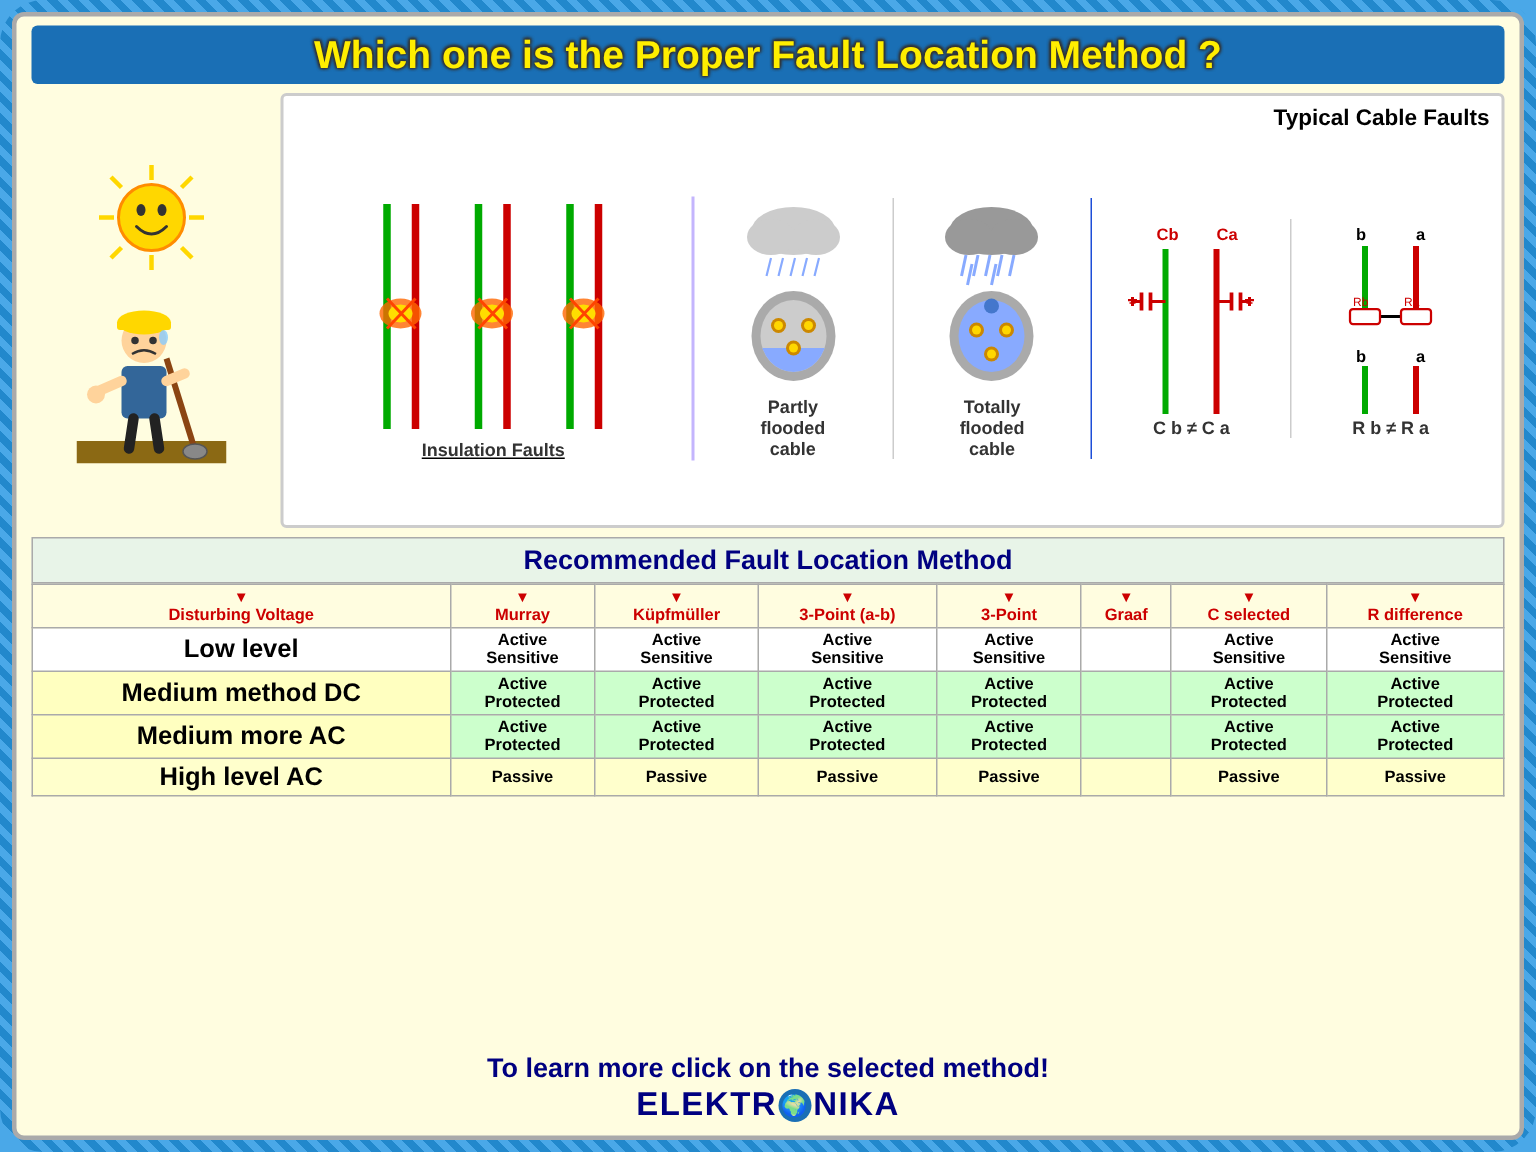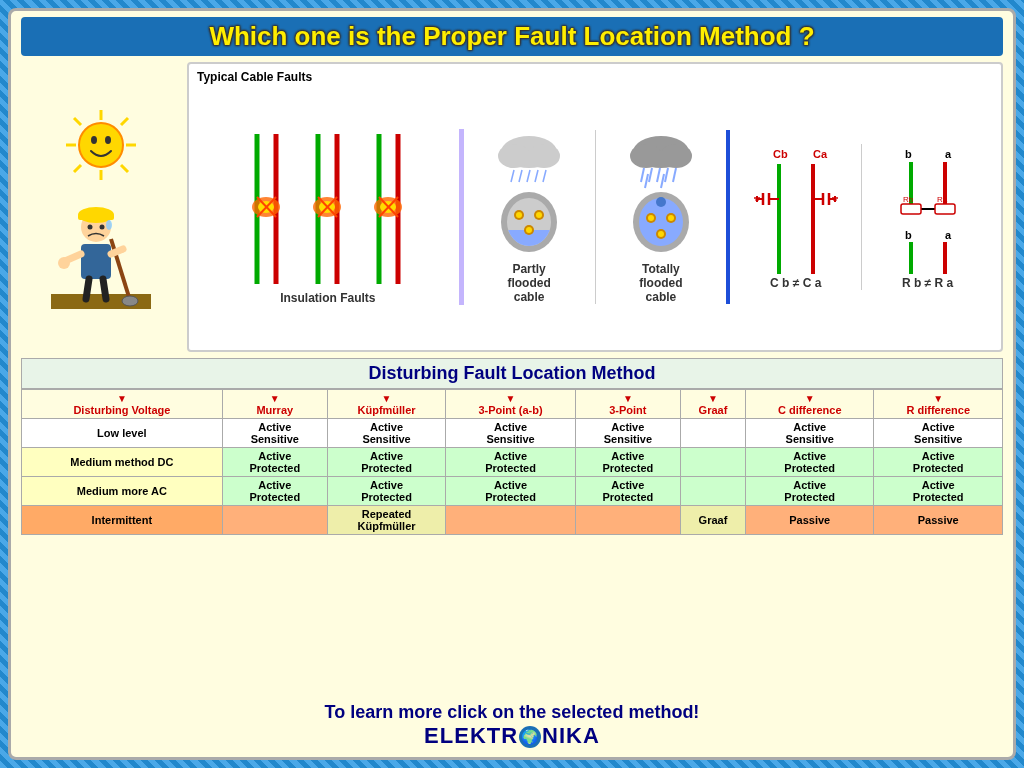--- a/index.html
+++ b/index.html
@@ -14,20 +14,21 @@
       width: 1024px;
       height: 768px;
       background: repeating-linear-gradient(
         45deg,
         #4aa8e8,
         #4aa8e8 5px,
         #2288cc 5px,
         #2288cc 10px
       );
       padding: 8px;
+      border-radius: 29px;
     }
     .main-card {
       background: #fffde0;
       border: 3px solid #aaa;
       border-radius: 8px;
       width: 100%;
       height: 100%;
       display: flex;
       flex-direction: column;
       padding: 6px 10px 6px 10px;
@@ -68,23 +69,23 @@
     .cable-faults-box {
       flex: 1;
       background: white;
       border: 2px solid #ccc;
       border-radius: 4px;
       padding: 6px 8px;
       display: flex;
       flex-direction: column;
     }
     .cable-faults-title {
-      text-align: left;
-      font-weight: bold;
-      font-size: 12px;
+      text-align: right;
+      font-weight: bold;
+      font-size: 15px;
       color: #000;
       margin-bottom: 6px;
     }
     .cable-diagrams {
       display: flex;
       flex-direction: row;
       flex: 1;
       align-items: center;
       justify-content: space-around;
     }
@@ -134,21 +135,21 @@
     table th:first-child {
       color: #cc0000;
     }
     table td {
       border: 1px solid #aaa;
       text-align: center;
       padding: 2px 3px;
       vertical-align: middle;
     }
     .row-label {
-      font-size: 11px;
+      font-size: 17px;
       font-weight: bold;
       text-align: center;
     }
     .cell-active-sensitive {
       font-weight: bold;
       font-size: 11px;
       color: #000;
     }
     .cell-active-protected {
       font-weight: bold;
@@ -279,21 +280,21 @@
             <line x1="38" y1="90" x2="35" y2="110" stroke="#222" stroke-width="7" stroke-linecap="round"></line>
             <line x1="52" y1="90" x2="55" y2="110" stroke="#222" stroke-width="7" stroke-linecap="round"></line>
           </svg>
         </div>
 
         <div class="cable-faults-box">
           <div class="cable-faults-title">Typical Cable Faults</div>
 
           <div class="cable-diagrams">
 
-            <div class="fault-group" style="flex:2; border-right:5px solid #c4b5fd;">
+            <div class="fault-group" style="flex:2; border-right:2px solid #c4b5fd;text-decoration:underline;">
               <div class="insulation-cables">
 
                 <svg width="55" height="160" viewBox="0 0 55 160">
                   <line x1="18" y1="5" x2="18" y2="155" stroke="#00aa00" stroke-width="5"></line>
                   <line x1="37" y1="5" x2="37" y2="155" stroke="#cc0000" stroke-width="5"></line>
 
                   <ellipse cx="27" cy="78" rx="14" ry="10" fill="#FF6600" opacity="0.8"></ellipse>
                   <ellipse cx="27" cy="78" rx="8" ry="6" fill="#FFDD00"></ellipse>
 
                   <line x1="18" y1="68" x2="37" y2="88" stroke="#FF4400" stroke-width="2"></line>
@@ -348,21 +349,21 @@
                 <circle cx="30" cy="85" r="5" fill="#cc8800"></circle>
                 <circle cx="50" cy="85" r="5" fill="#cc8800"></circle>
                 <circle cx="40" cy="100" r="5" fill="#cc8800"></circle>
                 <circle cx="30" cy="85" r="3" fill="#FFD700"></circle>
                 <circle cx="50" cy="85" r="3" fill="#FFD700"></circle>
                 <circle cx="40" cy="100" r="3" fill="#FFD700"></circle>
               </svg>
               <div class="fault-label">Partly<br>flooded<br>cable</div>
             </div>
 
-            <div class="fault-group" style="border-right:4px solid #1d4ed8;align-items:center;">
+            <div class="fault-group" style="border-right:1px solid #1d4ed8;align-items:center;">
               <svg width="80" height="130" viewBox="0 0 80 130">
 
                 <ellipse cx="40" cy="22" rx="28" ry="16" fill="#999"></ellipse>
                 <ellipse cx="25" cy="26" rx="16" ry="12" fill="#999"></ellipse>
                 <ellipse cx="55" cy="26" rx="16" ry="12" fill="#999"></ellipse>
                 <rect x="20" y="22" width="40" height="12" fill="#999"></rect>
 
                 <line x1="23" y1="38" x2="20" y2="52" stroke="#88AAFF" stroke-width="2"></line>
                 <line x1="31" y1="38" x2="28" y2="52" stroke="#88AAFF" stroke-width="2"></line>
                 <line x1="39" y1="38" x2="36" y2="52" stroke="#88AAFF" stroke-width="2"></line>
@@ -445,31 +446,31 @@
                 <text x="54" y="58" font-size="8" fill="#cc0000">Ra</text>
               </svg>
               <div class="fault-label">R b ≠ R a</div>
             </div>
 
           </div>
         </div>
       </div>
 
       <div class="table-section">
-        <div class="rec-title">Disturbing Fault Location Method</div>
+        <div class="rec-title">Recommended Fault Location Method</div>
         <table>
           <thead>
             <tr class="header-row">
               <th><span class="arrow-down">▼</span><br><span>Disturbing Voltage</span></th>
               <th><span class="arrow-down">▼</span><br><span>Murray</span></th>
               <th><span class="arrow-down">▼</span><br><span>Küpfmüller</span></th>
               <th><span class="arrow-down">▼</span><br><span>3-Point (a-b)</span></th>
               <th><span class="arrow-down">▼</span><br><span>3-Point</span></th>
               <th><span class="arrow-down">▼</span><br><span>Graaf</span></th>
-              <th><span class="arrow-down">▼</span><br><span>C difference</span></th>
+              <th><span class="arrow-down">▼</span><br><span>C selected</span></th>
               <th><span class="arrow-down">▼</span><br><span>R difference</span></th>
             </tr>
           </thead>
           <tbody>
 
             <tr class="row-low">
               <td><span class="row-label">Low level</span></td>
               <td><span class="cell-active-sensitive">Active<br>Sensitive</span></td>
               <td><span class="cell-active-sensitive">Active<br>Sensitive</span></td>
               <td><span class="cell-active-sensitive">Active<br>Sensitive</span></td>
@@ -494,31 +495,31 @@
               <td><span class="row-label">Medium more  AC</span></td>
               <td><span class="cell-active-protected">Active<br>Protected</span></td>
               <td><span class="cell-active-protected">Active<br>Protected</span></td>
               <td><span class="cell-active-protected">Active<br>Protected</span></td>
               <td><span class="cell-active-protected">Active<br>Protected</span></td>
               <td></td>
               <td><span class="cell-active-protected">Active<br>Protected</span></td>
               <td><span class="cell-active-protected">Active<br>Protected</span></td>
             </tr>
 
-
-            <tr class="row-intermittent">
-              <td><span class="row-label">Intermittent</span></td>
+            <tr class="row-high">
+              <td><span class="row-label">High level  AC</span></td>
+              <td><span class="cell-passive">Passive</span></td>
+              <td><span class="cell-passive">Passive</span></td>
+              <td><span class="cell-passive">Passive</span></td>
+              <td><span class="cell-passive">Passive</span></td>
               <td></td>
-              <td style="background:#eeeeaa;"><span class="cell-active-protected">Repeated<br>Küpfmüller</span></td>
-              <td></td>
-              <td></td>
-              <td style="background:#eeeeaa;"><span class="cell-passive">Graaf</span></td>
               <td><span class="cell-passive">Passive</span></td>
               <td><span class="cell-passive">Passive</span></td>
             </tr>
+
           </tbody>
         </table>
       </div>
 
       <div class="bottom-bar">
         <div class="bottom-text">To learn more click on the selected method!</div>
         <div class="elektronika-logo">
           <span>ELEKTR</span><span class="logo-o">🌍</span><span>NIKA</span>
         </div>
       </div>

